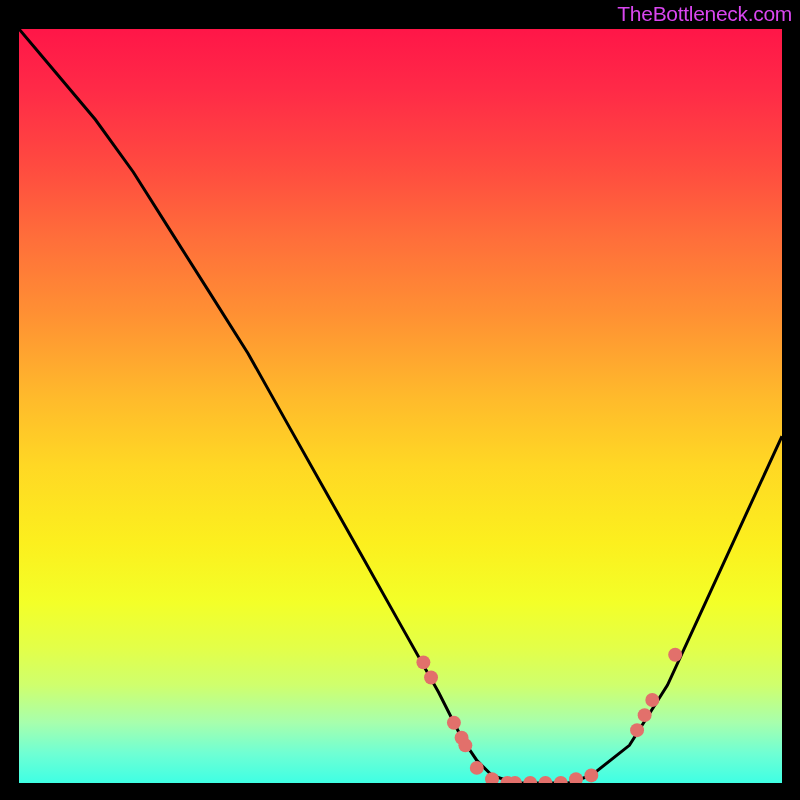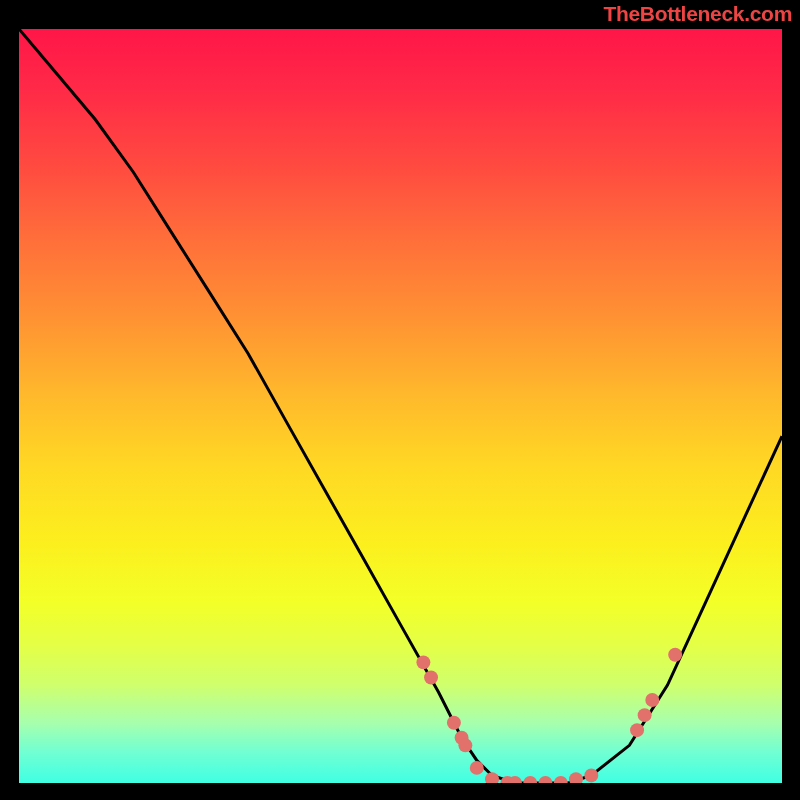--- a/index.html
+++ b/index.html
@@ -40,22 +40,22 @@
       #a7ffad 92%,
       #70ffd3 96%,
       #3fffe4 100%
     );
   }
   .watermark {
     position: absolute;
     right: 8px;
     top: 2px;
     font-size: 21px;
-    font-weight: bold;
-    color: #ef4444;
+    font-weight: normal;
+    color: #d946ef;
     font-family: Arial, sans-serif;
     letter-spacing: -0.3px;
   }
   svg.curve-layer {
     position: absolute;
     left: 0;
     top: 0;
     width: 100%;
     height: 100%;
     pointer-events: none;

